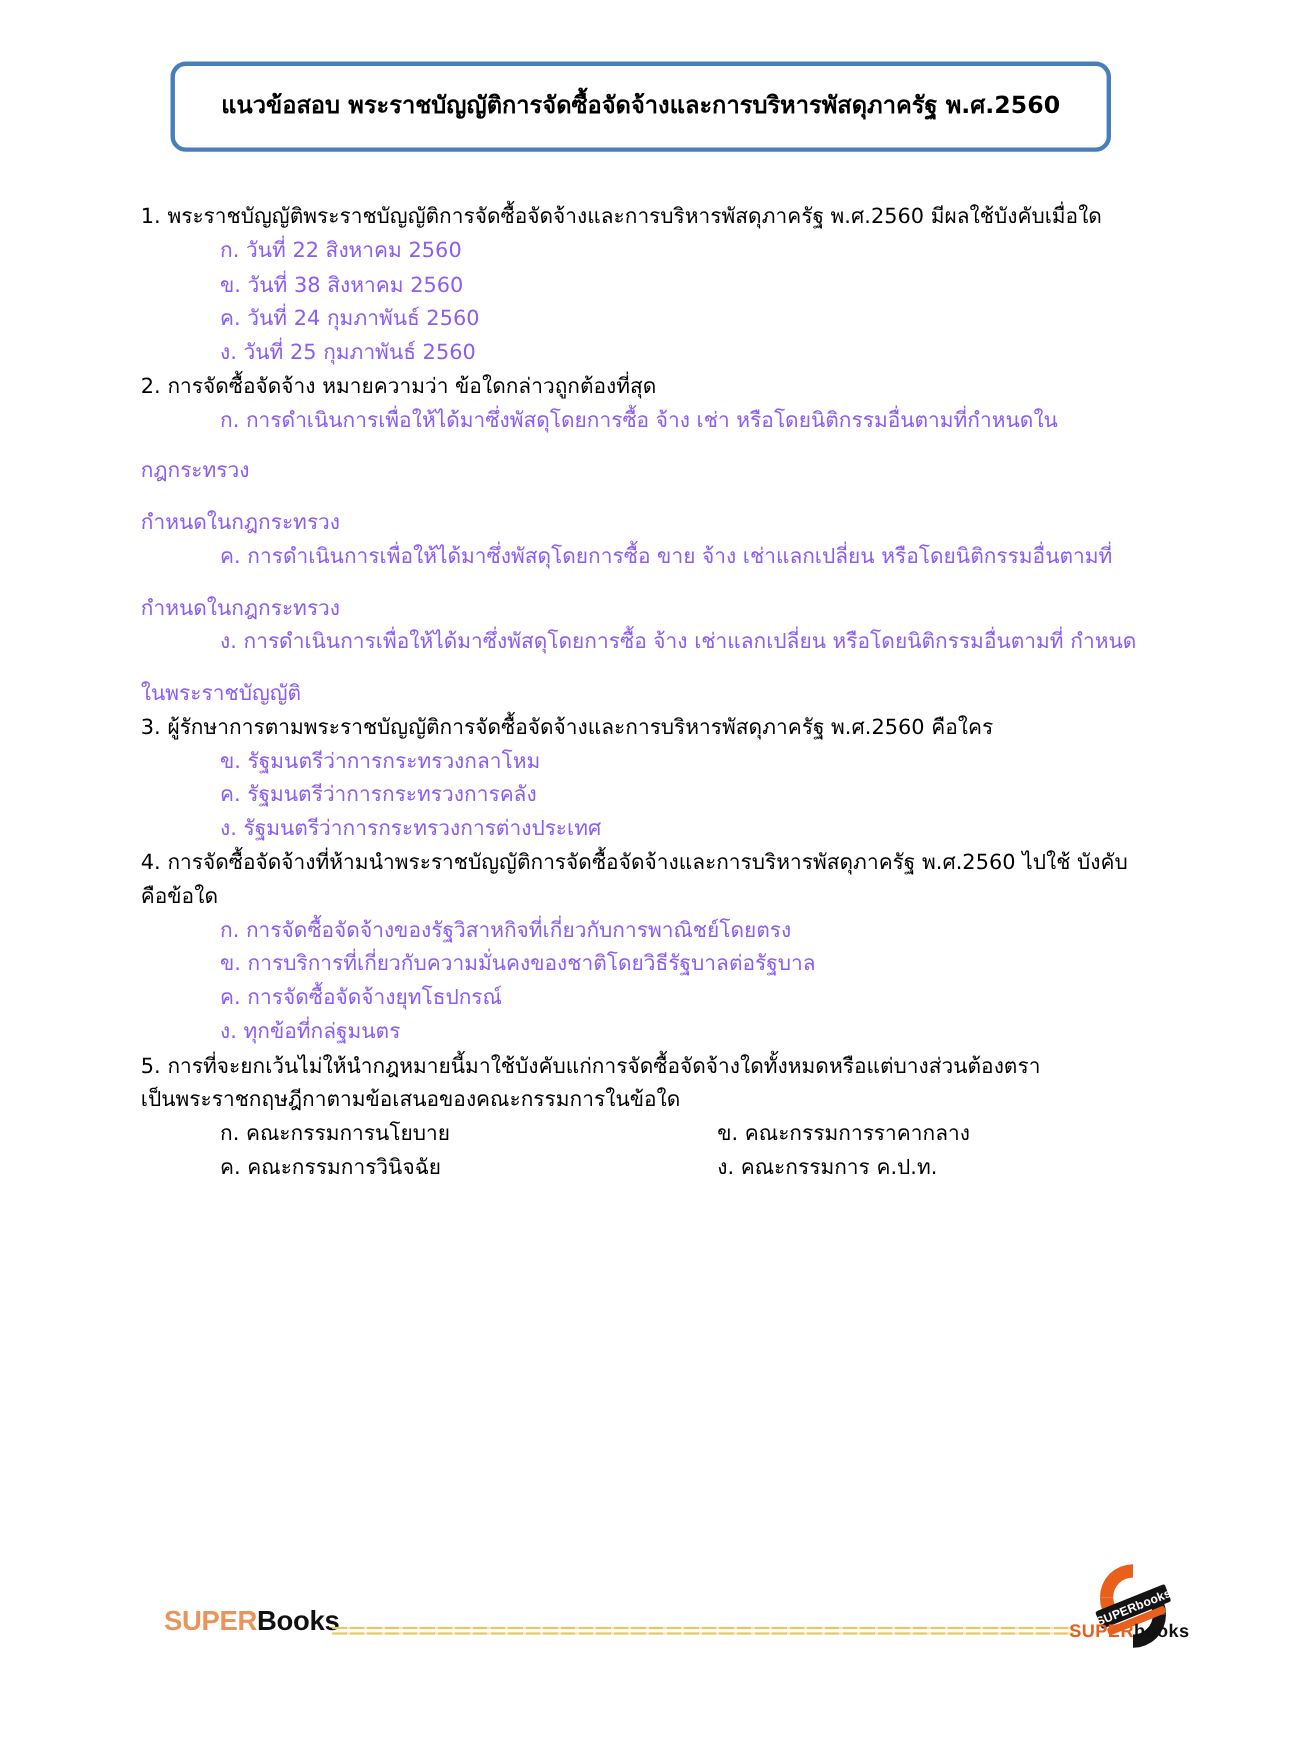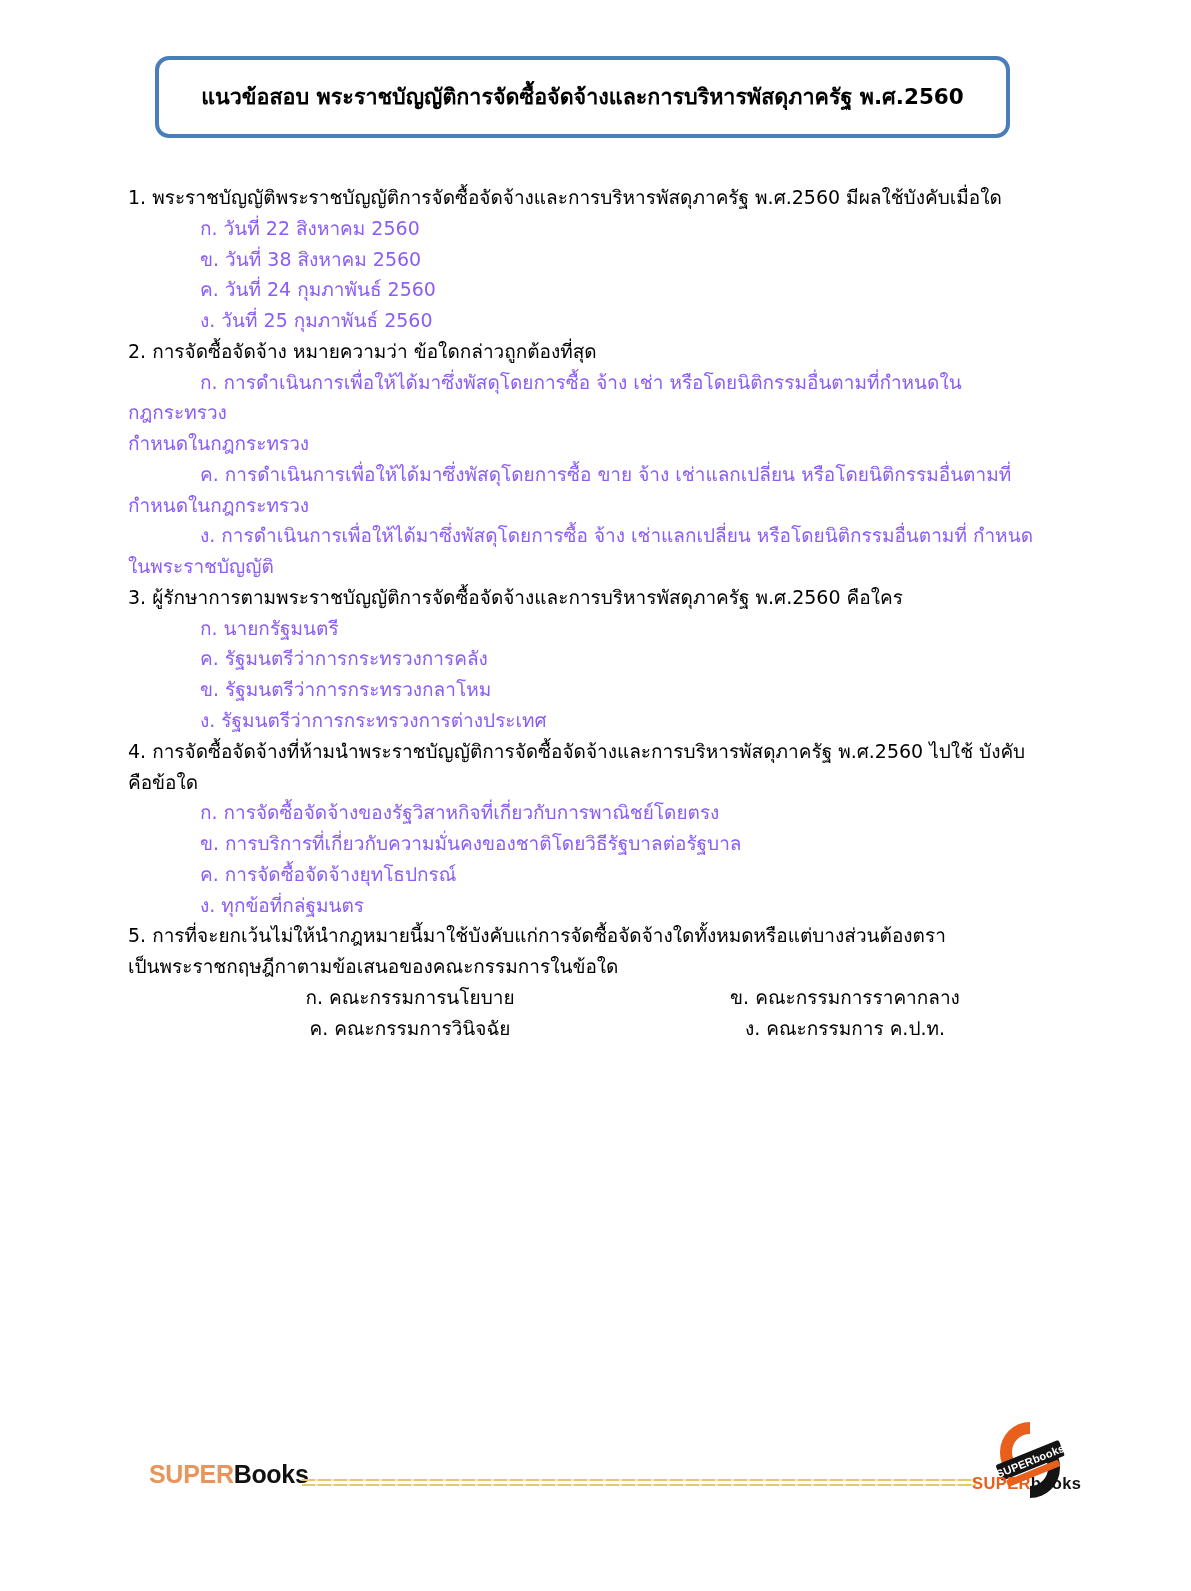--- a/index.html
+++ b/index.html
@@ -75,29 +75,29 @@
 
   .opt-line {
     font-size: 19px;
     line-height: 1.62;
     color: #8b5cf6;
     margin: 0;
     padding: 0 0 0 72px;
   }
   .opt-line.cont {
     padding-left: 0;
+    margin-top: 16px;
   }
 
   
   .opt-two-col {
     display: flex;
     font-size: 19px;
     line-height: 1.62;
     padding-left: 72px;
-    text-align: center;
   }
   .opt-two-col .col-a {
     width: 420px;
     flex: 0 0 420px;
   }
   .opt-two-col .col-b {
     flex: 1 1 auto;
     margin-left: 32px;
   }
 
@@ -191,23 +191,22 @@
       <p class="opt-line cont">กฎกระทรวง</p>
       <p class="opt-line cont">กำหนดในกฎกระทรวง</p>
       <p class="opt-line">ค. การดำเนินการเพื่อให้ได้มาซึ่งพัสดุโดยการซื้อ ขาย จ้าง เช่าแลกเปลี่ยน หรือโดยนิติกรรมอื่นตามที่</p>
       <p class="opt-line cont">กำหนดในกฎกระทรวง</p>
       <p class="opt-line">ง. การดำเนินการเพื่อให้ได้มาซึ่งพัสดุโดยการซื้อ จ้าง เช่าแลกเปลี่ยน หรือโดยนิติกรรมอื่นตามที่ กำหนด</p>
       <p class="opt-line cont">ในพระราชบัญญัติ</p>
     </div>
 
     <div class="q-block">
       <p class="q-line">3.  ผู้รักษาการตามพระราชบัญญัติการจัดซื้อจัดจ้างและการบริหารพัสดุภาครัฐ พ.ศ.2560 คือใคร</p>
-      <p class="opt-line">ก. นายกรัฐมนตรี</p>
+      <p class="opt-line">ข. รัฐมนตรีว่าการกระทรวงกลาโหม</p>
       <p class="opt-line">ค. รัฐมนตรีว่าการกระทรวงการคลัง</p>
-      <p class="opt-line">ข. รัฐมนตรีว่าการกระทรวงกลาโหม</p>
       <p class="opt-line">ง. รัฐมนตรีว่าการกระทรวงการต่างประเทศ</p>
     </div>
 
     <div class="q-block">
       <p class="q-line">4. การจัดซื้อจัดจ้างที่ห้ามนำพระราชบัญญัติการจัดซื้อจัดจ้างและการบริหารพัสดุภาครัฐ พ.ศ.2560 ไปใช้ บังคับ</p>
       <p class="q-line hang">คือข้อใด</p>
       <p class="opt-line">ก. การจัดซื้อจัดจ้างของรัฐวิสาหกิจที่เกี่ยวกับการพาณิชย์โดยตรง</p>
       <p class="opt-line">ข. การบริการที่เกี่ยวกับความมั่นคงของชาติโดยวิธีรัฐบาลต่อรัฐบาล</p>
       <p class="opt-line">ค. การจัดซื้อจัดจ้างยุทโธปกรณ์</p>
       <p class="opt-line">ง. ทุกข้อที่กล่ฐมนตร</p>

